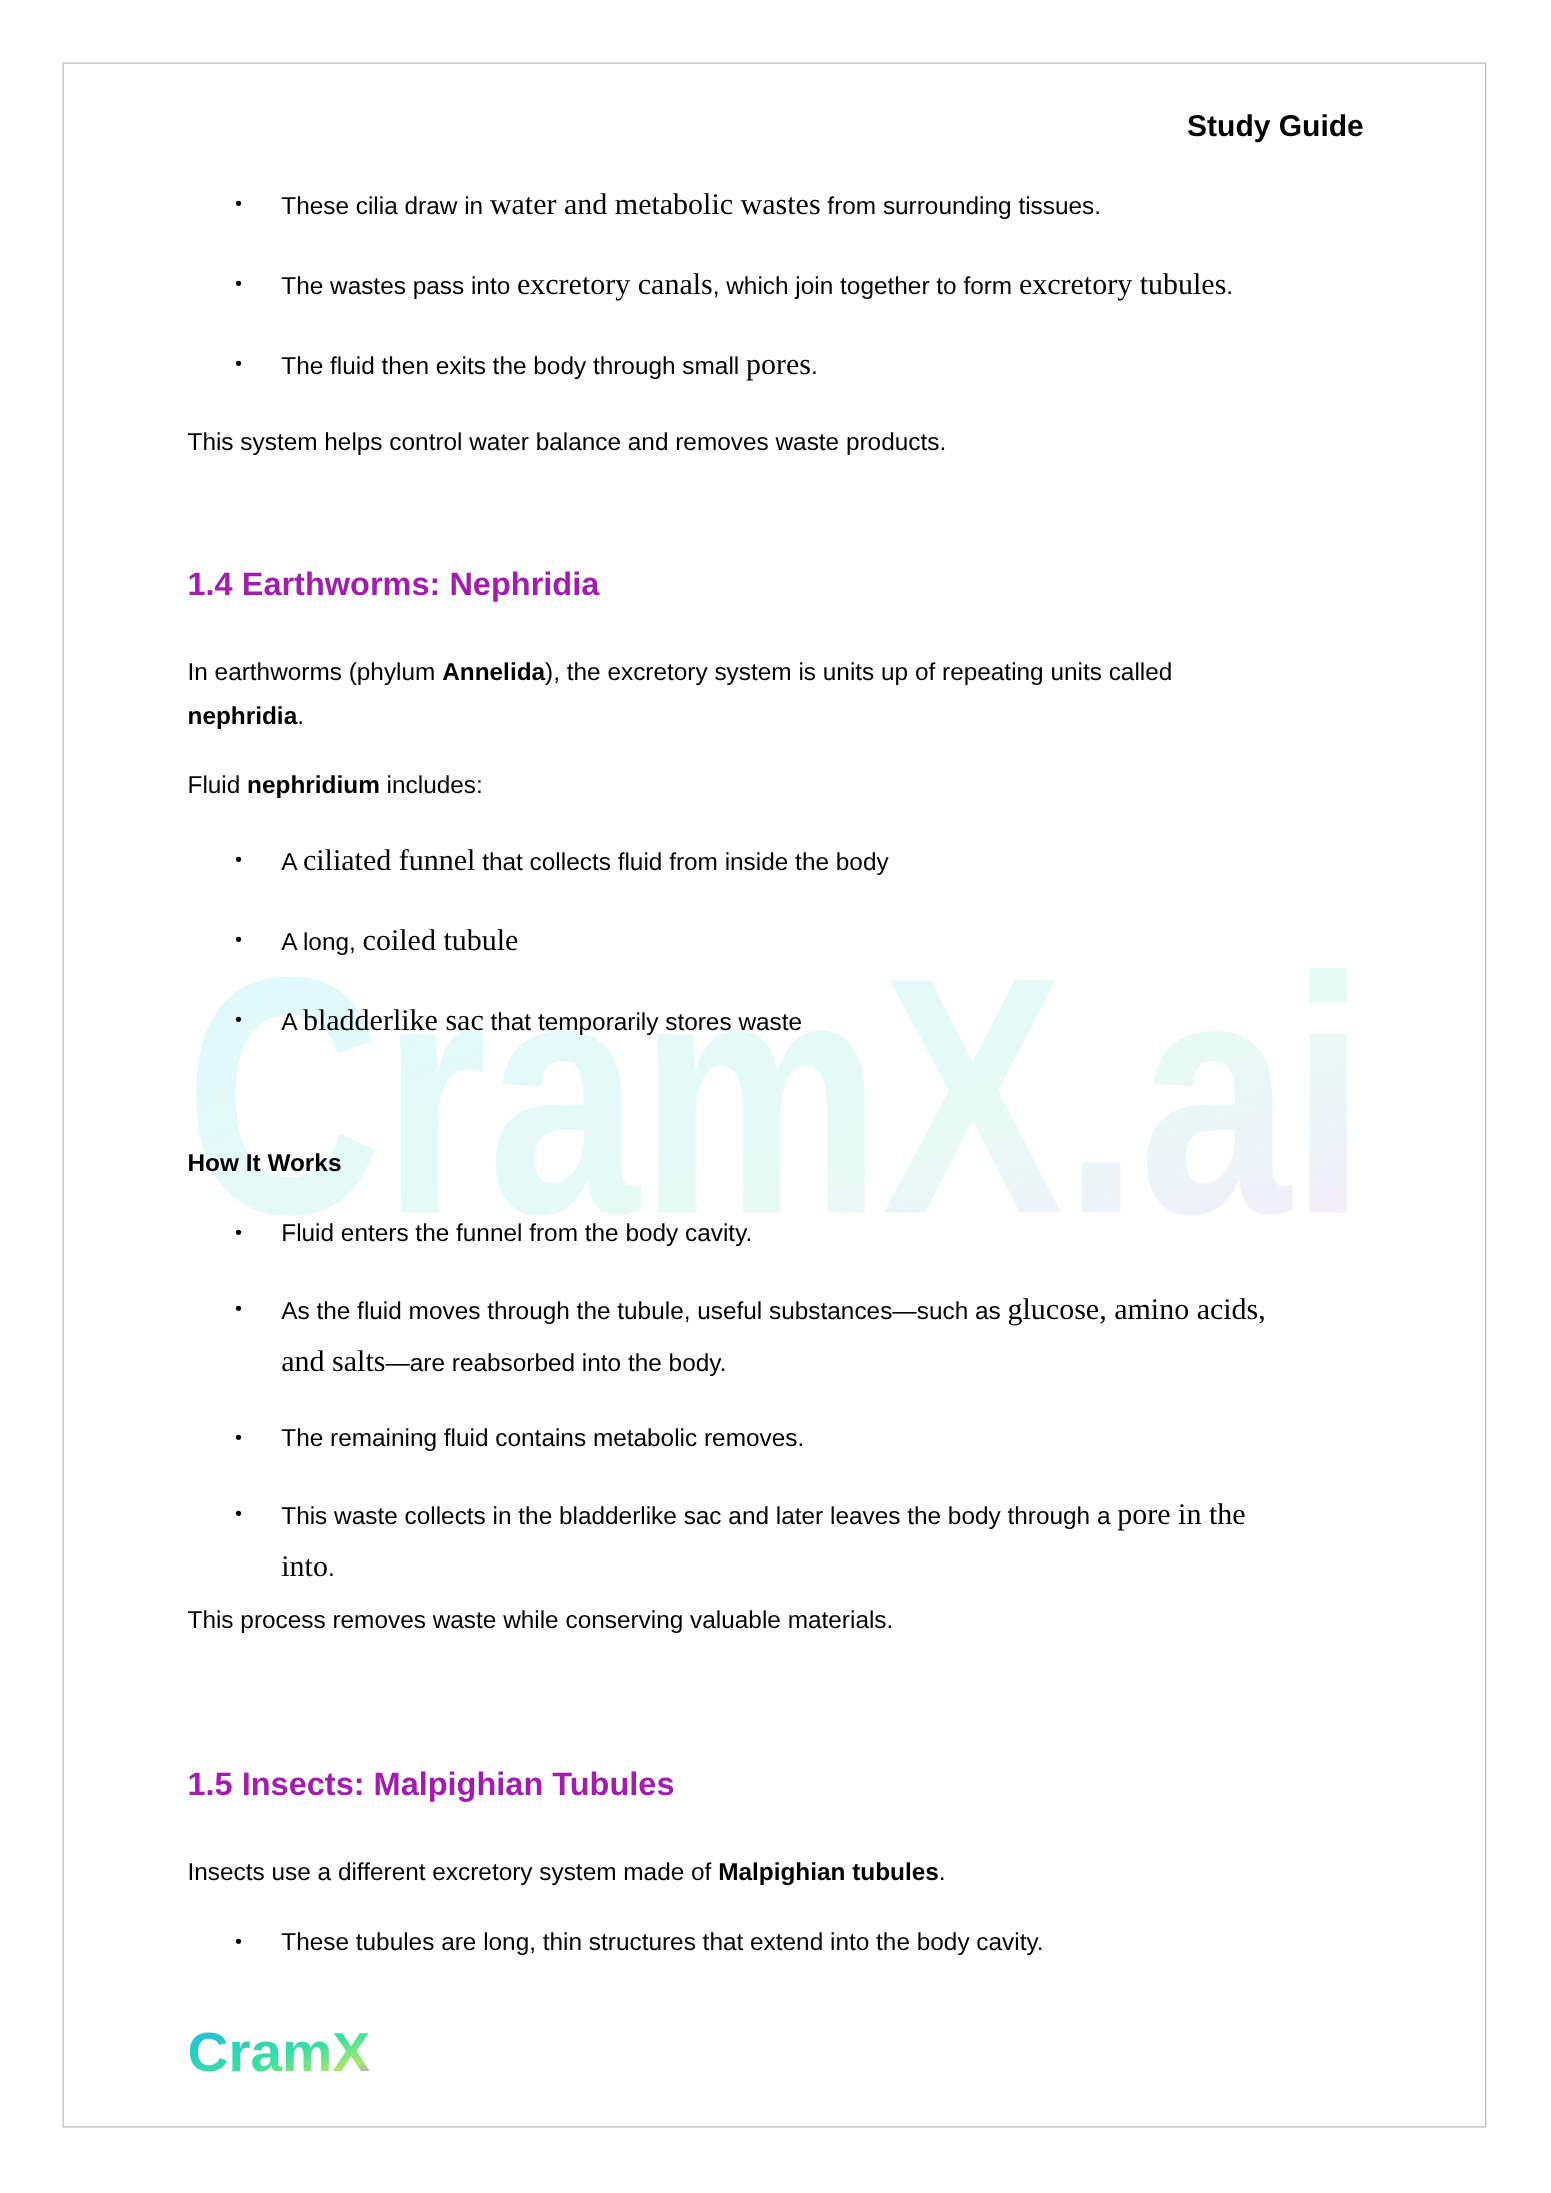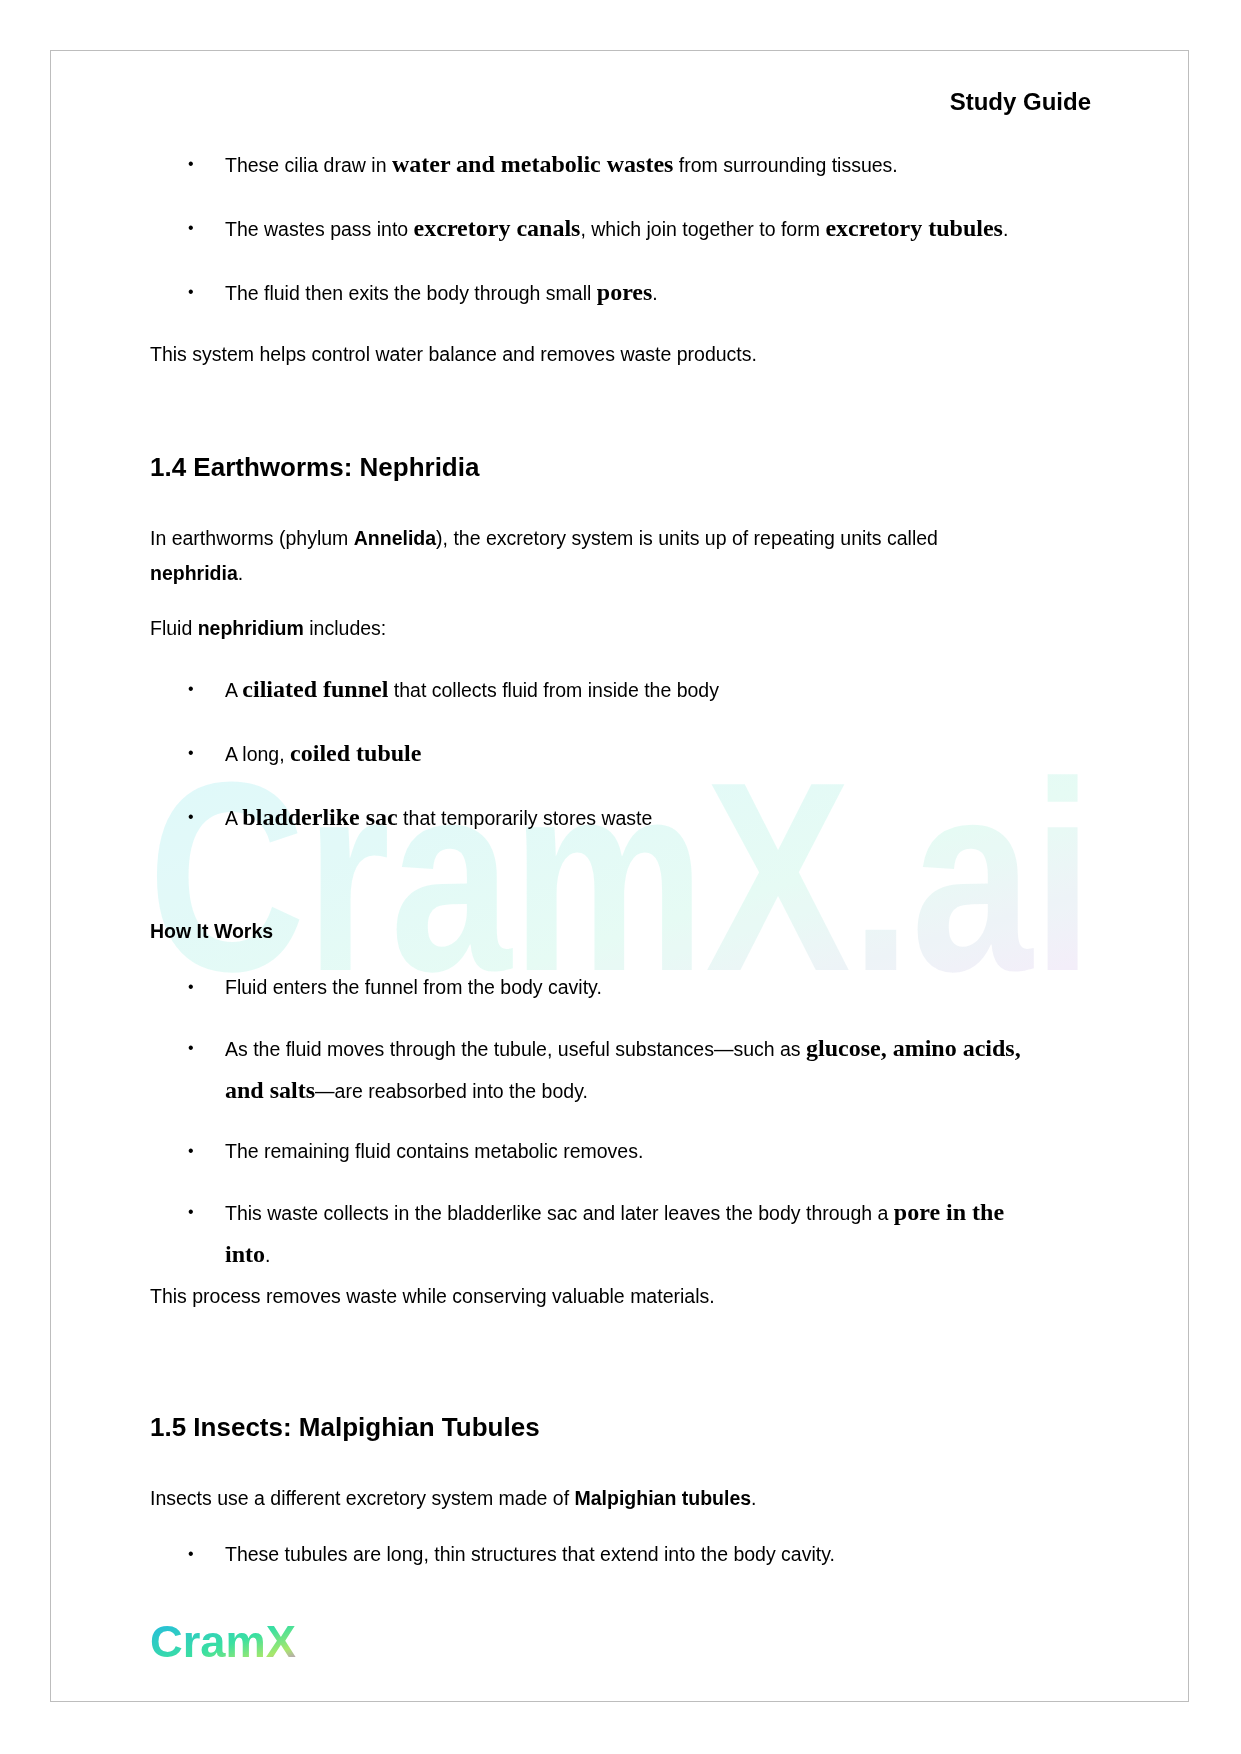--- a/index.html
+++ b/index.html
@@ -3,25 +3,25 @@
 <meta charset="utf-8">
 <style>
   html, body { margin: 0; padding: 0; background: #ffffff; }
   body { width: 1241px; height: 1754px; position: relative; overflow: hidden;
          font-family: "Liberation Sans", sans-serif; color: #000; }
   .page { position: absolute; left: 50px; top: 50px; width: 1139px; height: 1652px;
           border: 1px solid #bdbdbd; box-sizing: border-box; background: #fff; }
   .abs { position: absolute; white-space: nowrap; }
   .doc-title { right: 150px; top: 88px; font-size: 24px; font-weight: bold; }
   .t { font-size: 19.5px; line-height: 24px; }
-  .sb { font-family: "Liberation Serif", serif; font-weight: bold; font-size: 24px; }
+  .sb { font-family: "Liberation Serif", serif; font-weight: normal; font-size: 24px; }
   .bd { font-weight: bold; }
   .bullet { position: absolute; left: 188px; font-size: 16px; }
   .li { left: 225px; }
-  .h2 { left: 150px; font-size: 26px; font-weight: bold; color: #000000; }
+  .h2 { left: 150px; font-size: 26px; font-weight: bold; color: #a21caf; }
   .p { left: 150px; }
   .h3 { left: 150px; font-size: 19.5px; font-weight: bold; }
   .watermark { position: absolute; left: 148px; top: 755px; width: 945px; height: 240px; pointer-events: none; }
   .footer-logo { position: absolute; left: 150px; top: 1617px; }
 </style>
 </head>
 <body>
 
 <div class="page"></div>
 

